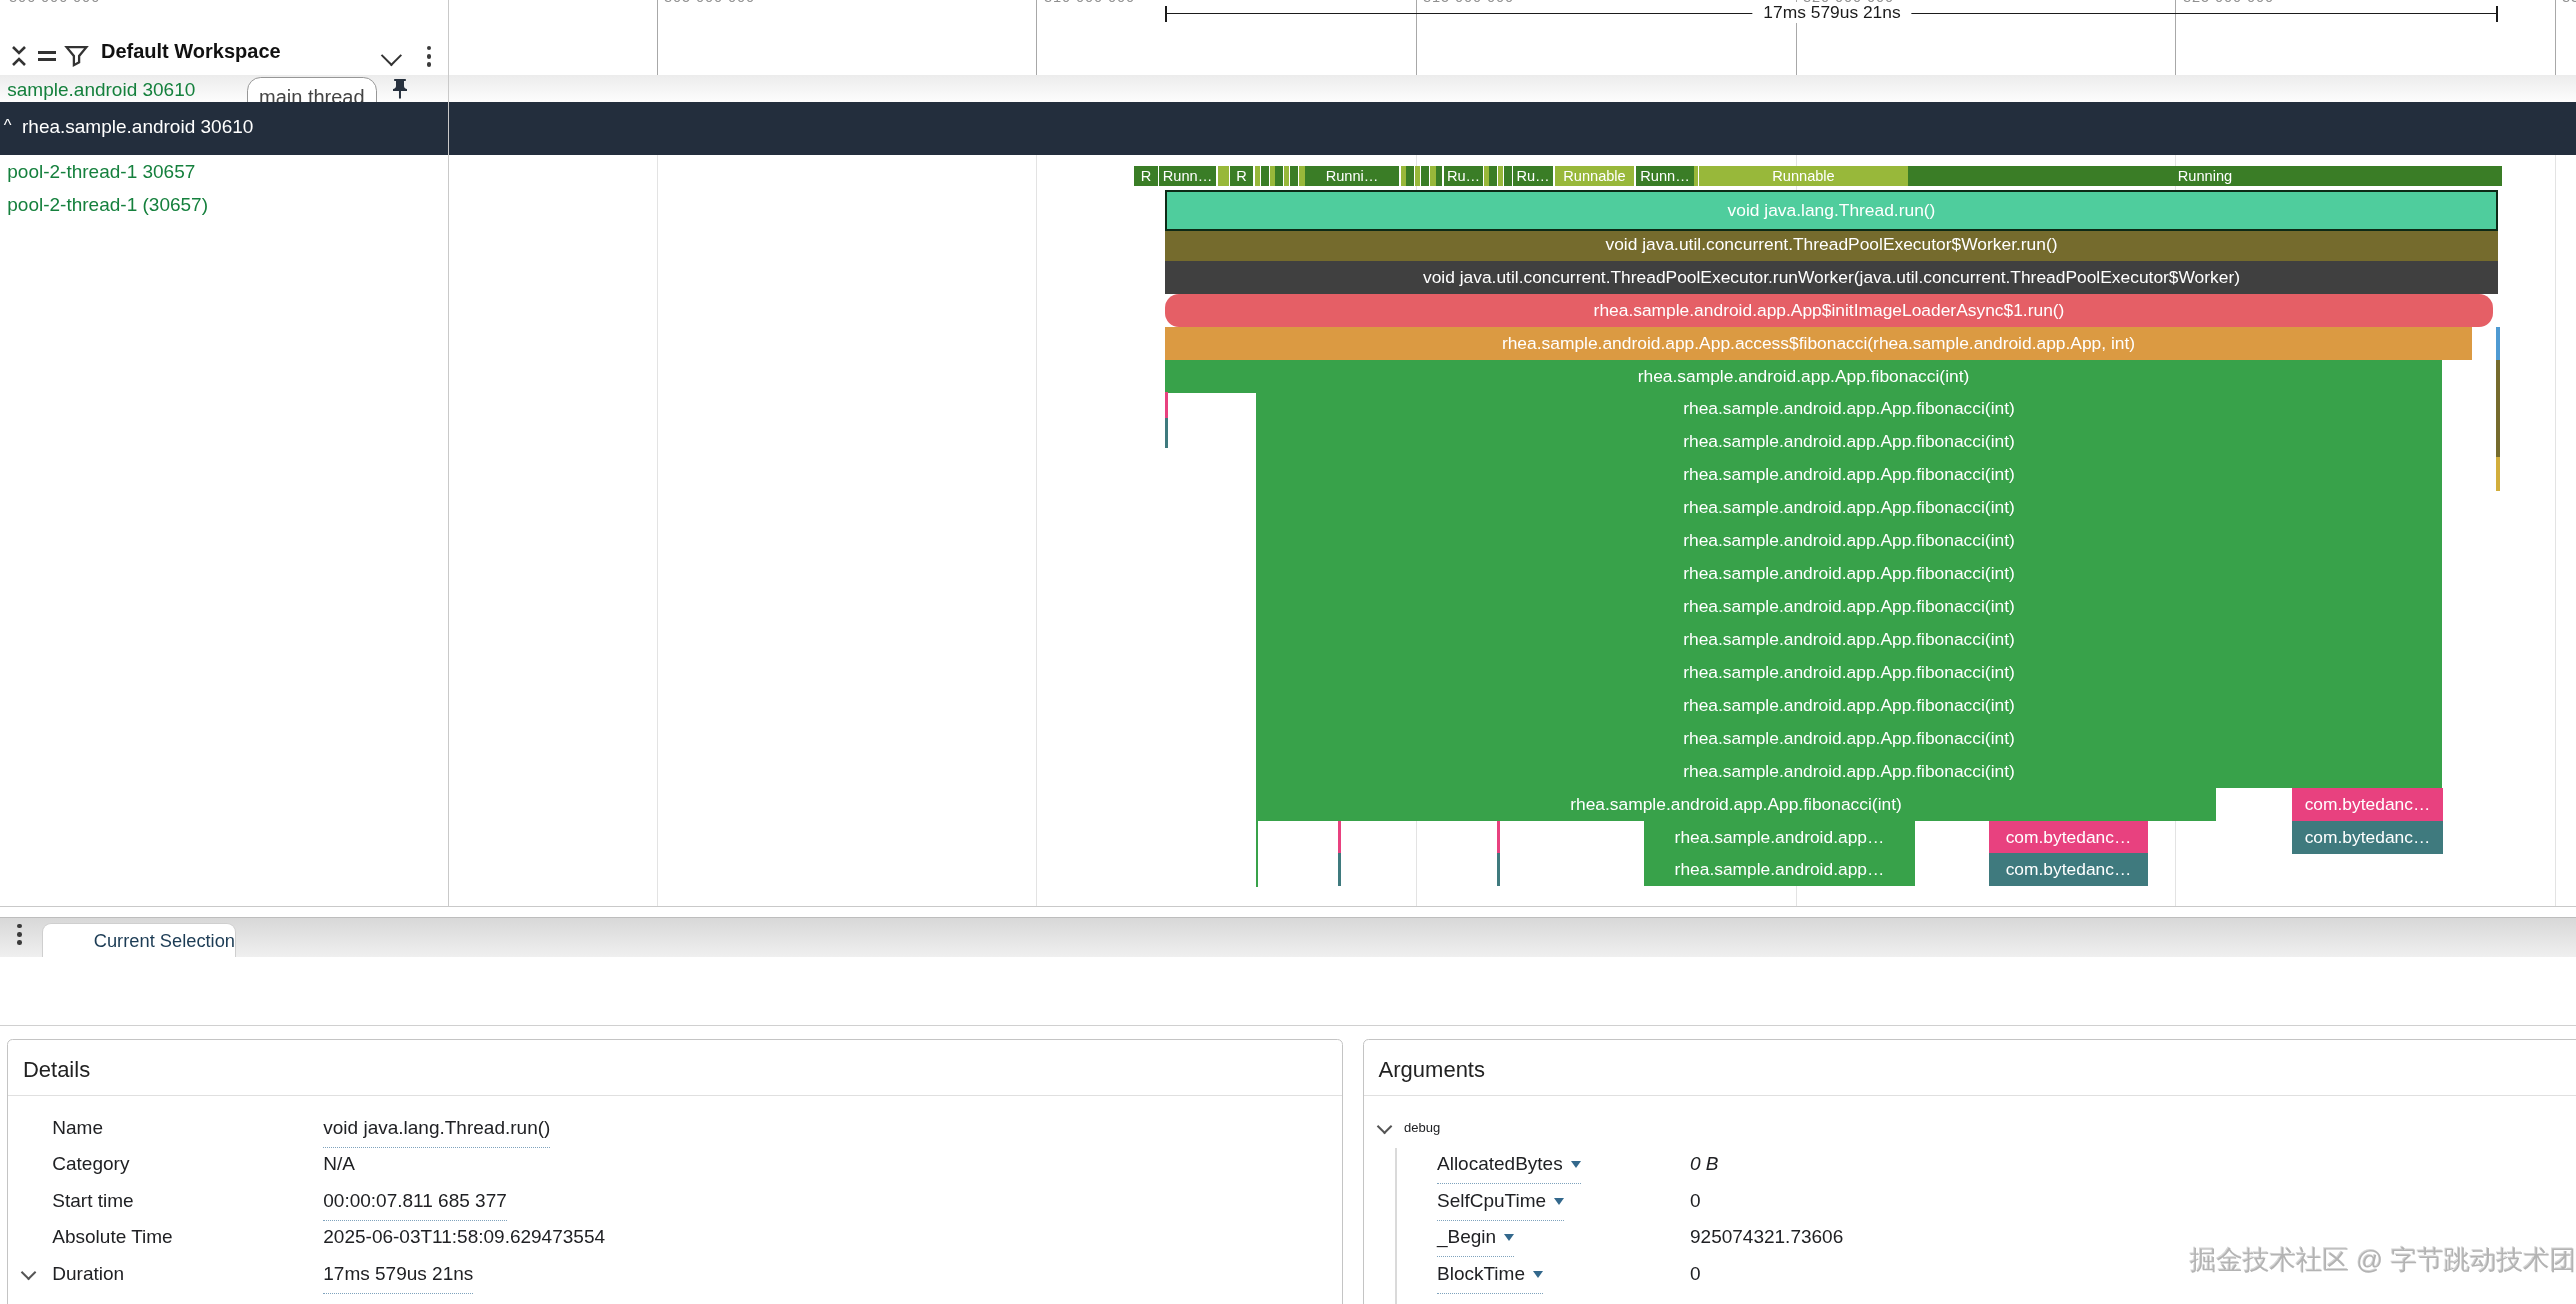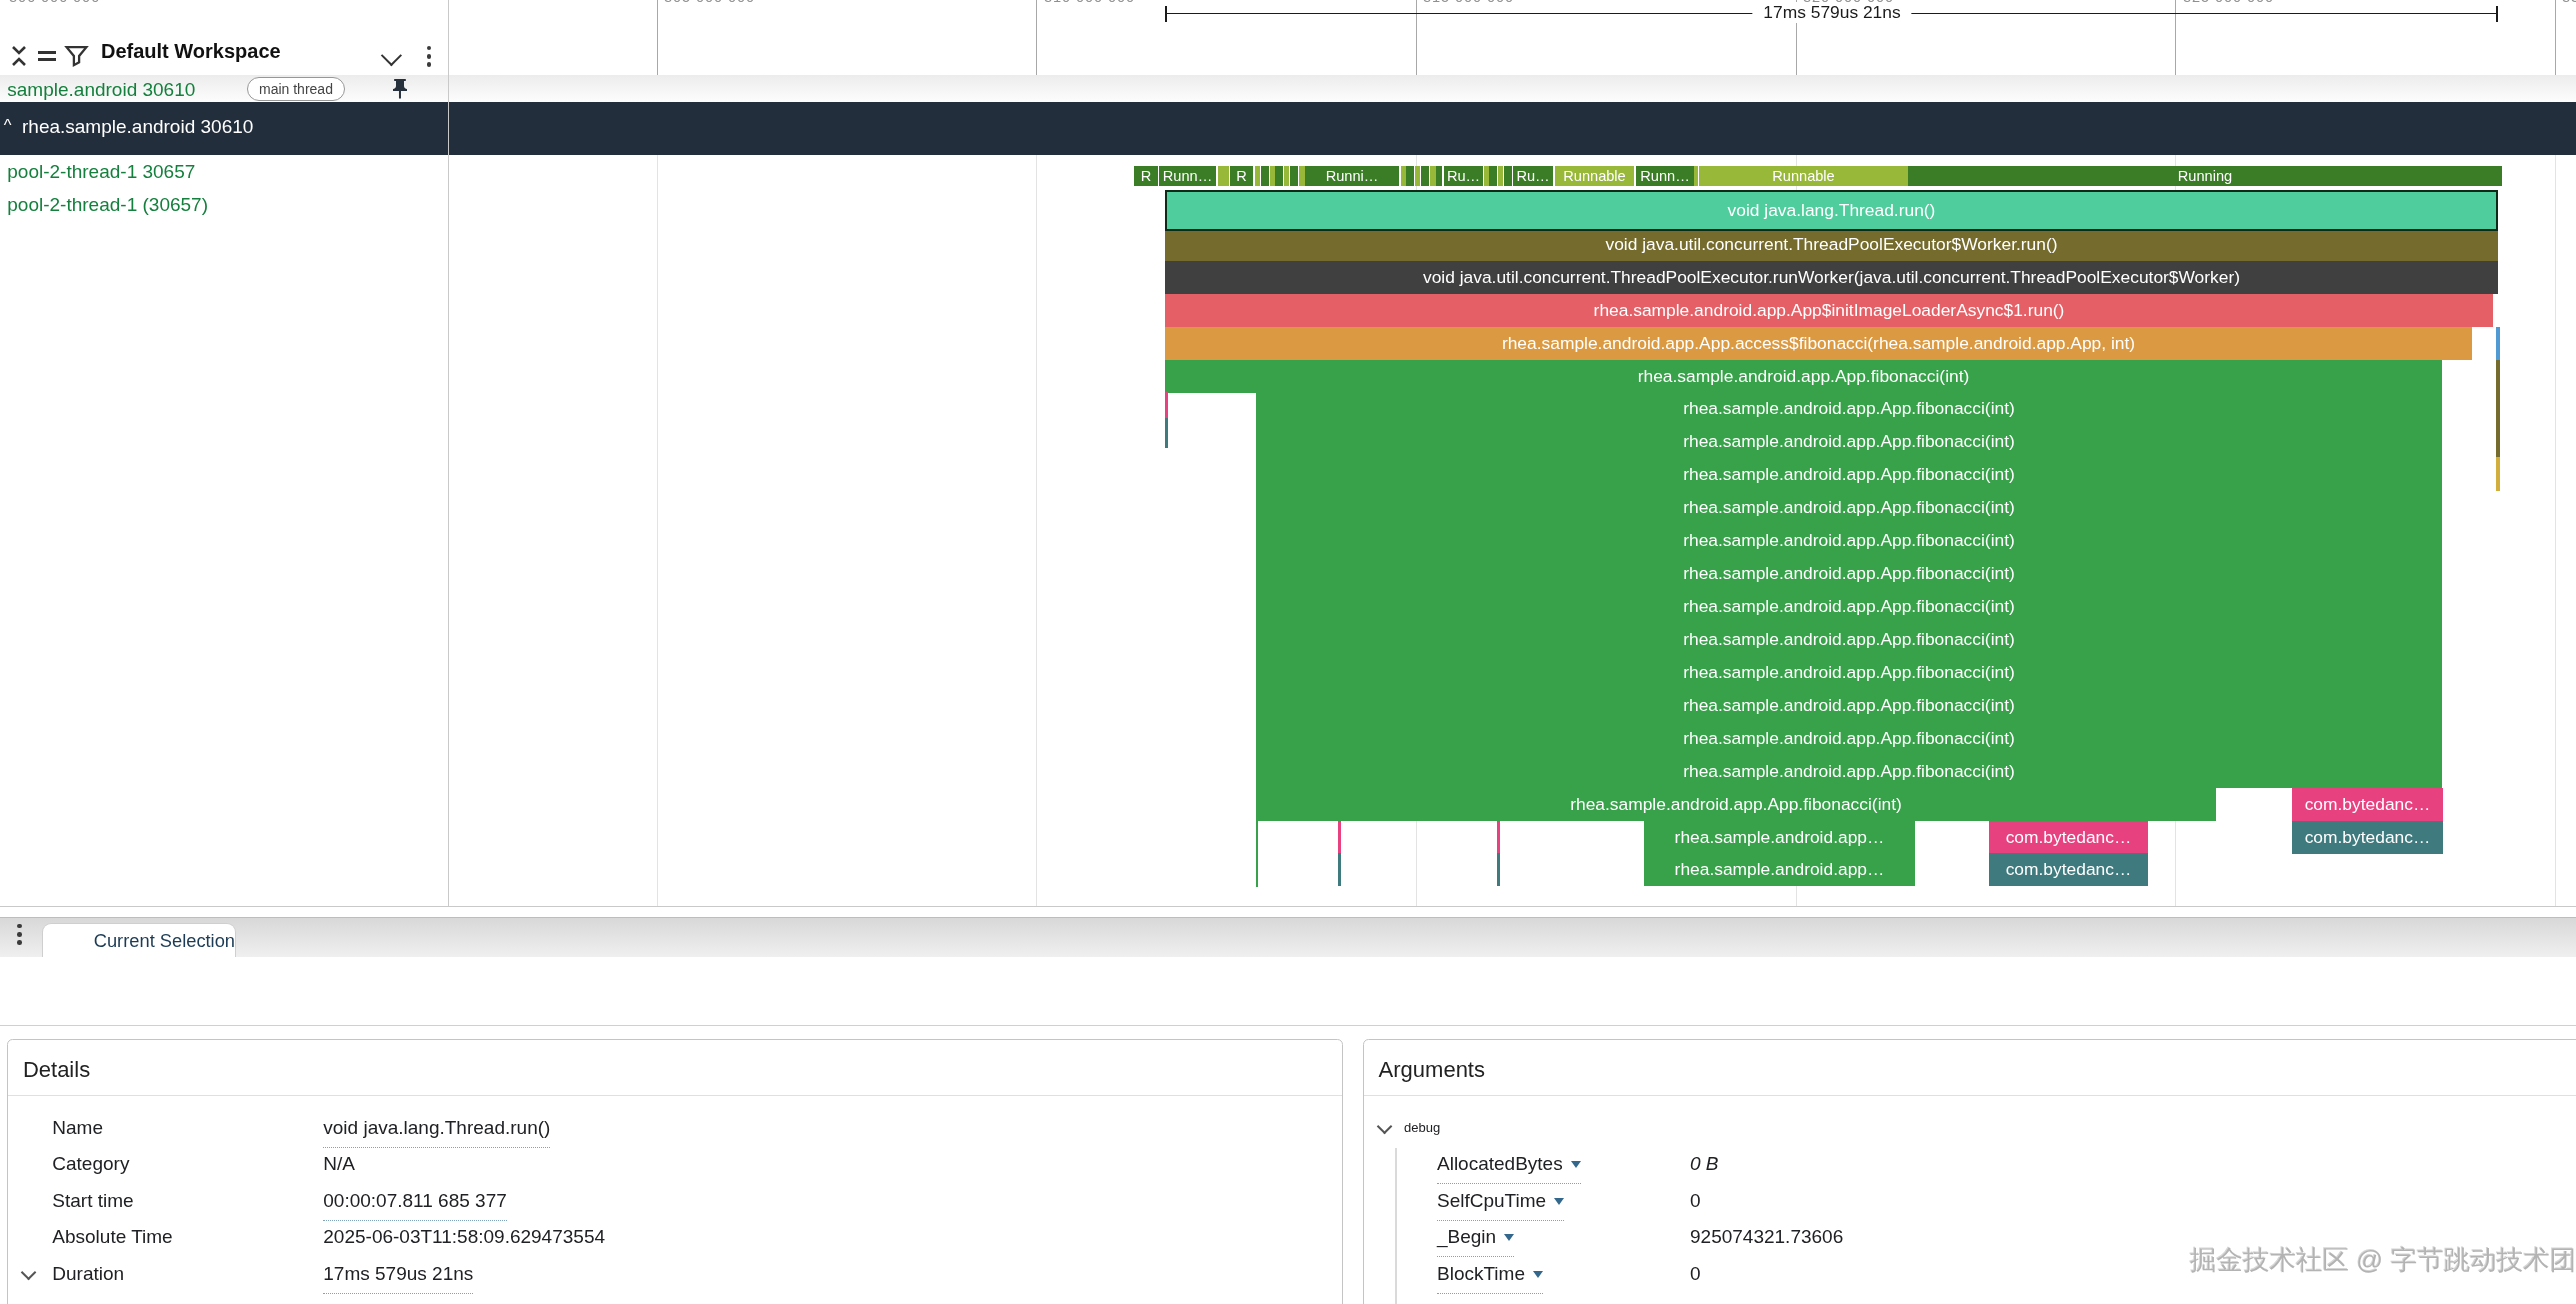--- a/index.html
+++ b/index.html
@@ -20,21 +20,21 @@
   
   .marker-line{position:absolute;top:12.8px;height:0;border-top:1.8px solid #1b1b1b;}
   .marker-cap{position:absolute;top:6.4px;width:1.8px;height:15.6px;background:#1b1b1b;}
   .marker-label{position:absolute;top:1.8px;transform:translateX(-50%);background:#fff;padding:0 11px;font-size:17.4px;color:#1b1b1b;white-space:nowrap;}
   
   .row-main{position:absolute;left:0;top:75px;width:2576px;height:27.4px;background:linear-gradient(#ececec,#fdfdfd);}
   .proc-bar{position:absolute;left:0;top:102px;width:2576px;height:53px;}
   .proc-bar .t{position:absolute;left:22px;top:13.7px;font-size:19px;color:#fff;white-space:nowrap;}
   .proc-bar .c{position:absolute;left:3.7px;top:13.7px;font-size:16.5px;color:#fff;}
   .track-label{position:absolute;left:7.3px;font-size:19px;color:#15803d;white-space:nowrap;}
-  .pill{position:absolute;left:247px;top:77px;height:22px;line-height:22px;border:1.8px solid #979797;border-radius:13.7px;padding:0 11px;font-size:14px;color:#444;background:#fff;}
+  .pill{position:absolute;left:247px;top:77px;height:22px;line-height:22px;border:1.8px solid #979797;border-radius:13.7px;padding:8px 11px;font-size:20px;color:#444;background:#fff;}
   .vline{position:absolute;background:#c9c9c9;width:0.9px;}
   .slice{position:absolute;overflow:hidden;text-align:center;color:#fff;white-space:nowrap;}
   .slice.sel{border:2.7px solid #0d2a16;box-sizing:border-box;z-index:5;}
   
   .sep-line{position:absolute;left:0;top:906px;width:2576px;height:0.9px;background:#c9c9c9;}
   .tabbar{position:absolute;left:0;top:917px;width:2576px;height:40px;background:linear-gradient(#d8d8d8,#f0f0f0);border-top:0.9px solid #bdbdbd;}
   .tab{position:absolute;left:42px;top:923px;width:192px;height:34px;background:#fff;border:0.9px solid #cfcfcf;border-bottom:none;border-radius:9.1px 9.1px 0 0;text-align:right;line-height:34px;font-size:18.3px;color:#1c3c55;}
   .sel-strip{position:absolute;left:0;top:957px;width:2576px;height:69px;background:#fff;}
   .divider{position:absolute;left:0;top:1025px;width:2576px;height:0.9px;background:#d0d0d0;}
   .panel{position:absolute;top:1039px;background:#fff;border:0.9px solid #c4c4c4;border-radius:5.5px;box-sizing:border-box;height:284px;}
@@ -122,21 +122,21 @@
       <div class="slice" style="left: 1504px; top: 166px; width: 8.2px; height: 20px; background: rgb(58, 125, 38); font-size: 14.6px; line-height: 20px;"></div>
       <div class="slice" style="left: 1513px; top: 166px; width: 40px; height: 20px; background: rgb(58, 125, 38); font-size: 14.6px; line-height: 20px;">Ru…</div>
       <div class="slice" style="left: 1555px; top: 166px; width: 79px; height: 20px; background: rgb(152, 184, 58); font-size: 14.6px; line-height: 20px;">Runnable</div>
       <div class="slice" style="left: 1636px; top: 166px; width: 58px; height: 20px; background: rgb(58, 125, 38); font-size: 14.6px; line-height: 20px;">Runn…</div>
       <div class="slice" style="left: 1694px; top: 166px; width: 3.7px; height: 20px; background: rgb(152, 184, 58); font-size: 14.6px; line-height: 20px;"></div>
       <div class="slice" style="left: 1699px; top: 166px; width: 209px; height: 20px; background: rgb(152, 184, 58); font-size: 14.6px; line-height: 20px;">Runnable</div>
       <div class="slice" style="left: 1908px; top: 166px; width: 594px; height: 20px; background: rgb(58, 125, 38); font-size: 14.6px; line-height: 20px;">Running</div>
       <div class="slice sel" style="left: 1165px; top: 190px; width: 1333px; height: 41px; background: rgb(79, 205, 157); font-size: 17.4px; line-height: 36px;">void java.lang.Thread.run()</div>
       <div class="slice" style="left: 1165px; top: 228px; width: 1333px; height: 33px; background: rgb(117, 107, 45); font-size: 17.4px; line-height: 33px;">void java.util.concurrent.ThreadPoolExecutor$Worker.run()</div>
       <div class="slice" style="left: 1165px; top: 261px; width: 1333px; height: 33px; background: #404040; font-size: 17.4px; line-height: 33px;">void java.util.concurrent.ThreadPoolExecutor.runWorker(java.util.concurrent.ThreadPoolExecutor$Worker)</div>
-      <div class="slice" style="left: 1165px; top: 294px; width: 1328px; height: 33px; background: rgb(229, 95, 102); font-size: 17.4px; line-height: 33px;">rhea.sample.android.app.App$initImageLoaderAsync$1.run()</div>
+      <div class="slice" style="left: 1165px; top: 294px; width: 1328px; height: 33px; background: rgb(229, 95, 102); font-size: 17.4px; line-height: 33px; border-radius: 14px;">rhea.sample.android.app.App$initImageLoaderAsync$1.run()</div>
       <div class="slice" style="left: 1165px; top: 327px; width: 1307px; height: 33px; background: rgb(219, 154, 66); font-size: 17.4px; line-height: 33px;">rhea.sample.android.app.App.access$fibonacci(rhea.sample.android.app.App, int)</div>
       <div class="slice" style="left: 1165px; top: 360px; width: 1277px; height: 33px; background: rgb(56, 162, 74); font-size: 17.4px; line-height: 33px;">rhea.sample.android.app.App.fibonacci(int)</div>
       <div class="slice" style="left: 1256px; top: 392px; width: 1186px; height: 33px; background: rgb(56, 162, 74); font-size: 17.4px; line-height: 33px;">rhea.sample.android.app.App.fibonacci(int)</div>
       <div class="slice" style="left: 1256px; top: 425px; width: 1186px; height: 33px; background: rgb(56, 162, 74); font-size: 17.4px; line-height: 33px;">rhea.sample.android.app.App.fibonacci(int)</div>
       <div class="slice" style="left: 1256px; top: 458px; width: 1186px; height: 33px; background: rgb(56, 162, 74); font-size: 17.4px; line-height: 33px;">rhea.sample.android.app.App.fibonacci(int)</div>
       <div class="slice" style="left: 1256px; top: 491px; width: 1186px; height: 33px; background: rgb(56, 162, 74); font-size: 17.4px; line-height: 33px;">rhea.sample.android.app.App.fibonacci(int)</div>
       <div class="slice" style="left: 1256px; top: 524px; width: 1186px; height: 33px; background: rgb(56, 162, 74); font-size: 17.4px; line-height: 33px;">rhea.sample.android.app.App.fibonacci(int)</div>
       <div class="slice" style="left: 1256px; top: 557px; width: 1186px; height: 33px; background: rgb(56, 162, 74); font-size: 17.4px; line-height: 33px;">rhea.sample.android.app.App.fibonacci(int)</div>
       <div class="slice" style="left: 1256px; top: 590px; width: 1186px; height: 33px; background: rgb(56, 162, 74); font-size: 17.4px; line-height: 33px;">rhea.sample.android.app.App.fibonacci(int)</div>
       <div class="slice" style="left: 1256px; top: 623px; width: 1186px; height: 33px; background: rgb(56, 162, 74); font-size: 17.4px; line-height: 33px;">rhea.sample.android.app.App.fibonacci(int)</div>

